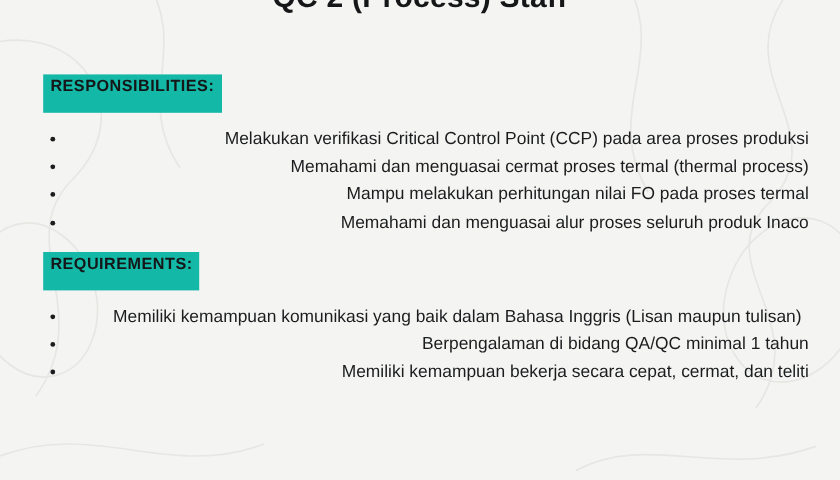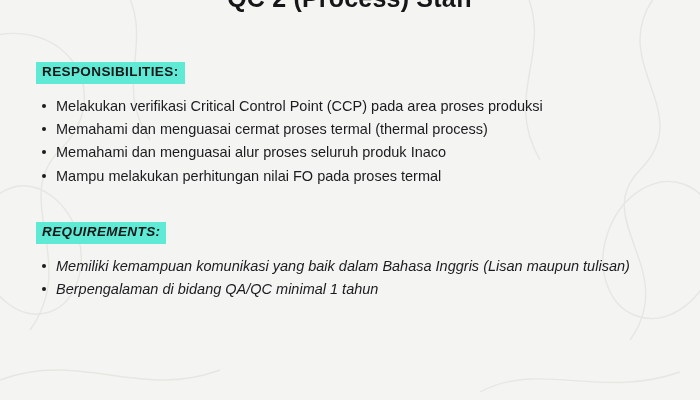--- a/index.html
+++ b/index.html
@@ -49,45 +49,46 @@
     color: #151618;
     white-space: nowrap;
   }
 
   .section {
     position: absolute;
     left: 36px;
     right: 26px;
   }
   .section-responsibilities { top: 62px; }
-  .section-requirements { top: 222px; font-style: italic; }
+  .section-requirements { top: 210px; }
 
   .section-heading {
     display: inline-block;
-    background: #5eead4;
+    background: #14b8a6;
     font-size: 13.5px;
     font-weight: 700;
     letter-spacing: 0.4px;
-    padding: 2px 6px 4px 6px;
+    padding: 2px 6px 14px 6px;
     color: #151618;
     line-height: 1.15;
   }
 
   ul.bullets {
     list-style: none;
     margin: 11px 0 0 0;
     padding: 0;
   }
   ul.bullets li {
     position: relative;
     padding-left: 20px;
     font-size: 14.5px;
     line-height: 1.55;
     color: #1b1c1e;
     margin-bottom: 1px;
+    text-align: right;
   }
   ul.bullets li::before {
     content: "";
     position: absolute;
     left: 6px;
     top: 9px;
     width: 4px;
     height: 4px;
     border-radius: 50%;
     background: #1b1c1e;
@@ -117,26 +118,27 @@
 
 <div class="page">
 
   <div class="job-title">QC 2 (Process) Staff</div>
 
   <div class="section section-responsibilities">
     <div class="section-heading">RESPONSIBILITIES:</div>
     <ul class="bullets">
       <li>Melakukan verifikasi Critical Control Point (CCP) pada area proses produksi</li>
       <li>Memahami dan menguasai cermat proses termal (thermal process)</li>
+      <li>Mampu melakukan perhitungan nilai FO pada proses termal</li>
       <li>Memahami dan menguasai alur proses seluruh produk Inaco</li>
-      <li>Mampu melakukan perhitungan nilai FO pada proses termal</li>
     </ul>
   </div>
 
   <div class="section section-requirements">
     <div class="section-heading">REQUIREMENTS:</div>
     <ul class="bullets">
       <li class="justify">Memiliki kemampuan komunikasi yang baik dalam Bahasa Inggris (Lisan maupun tulisan)</li>
       <li>Berpengalaman di bidang QA/QC minimal 1 tahun</li>
+      <li>Memiliki kemampuan bekerja secara cepat, cermat, dan teliti</li>
     </ul>
   </div>
 
 </div>
 
 </body></html>

